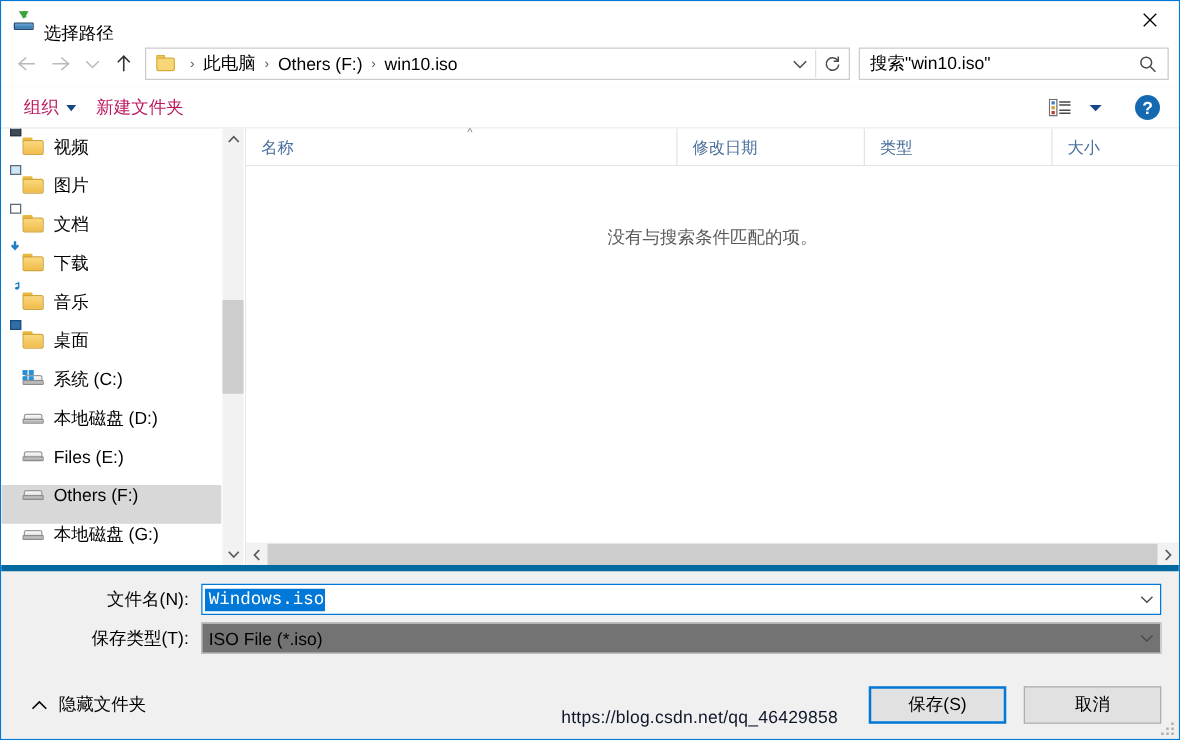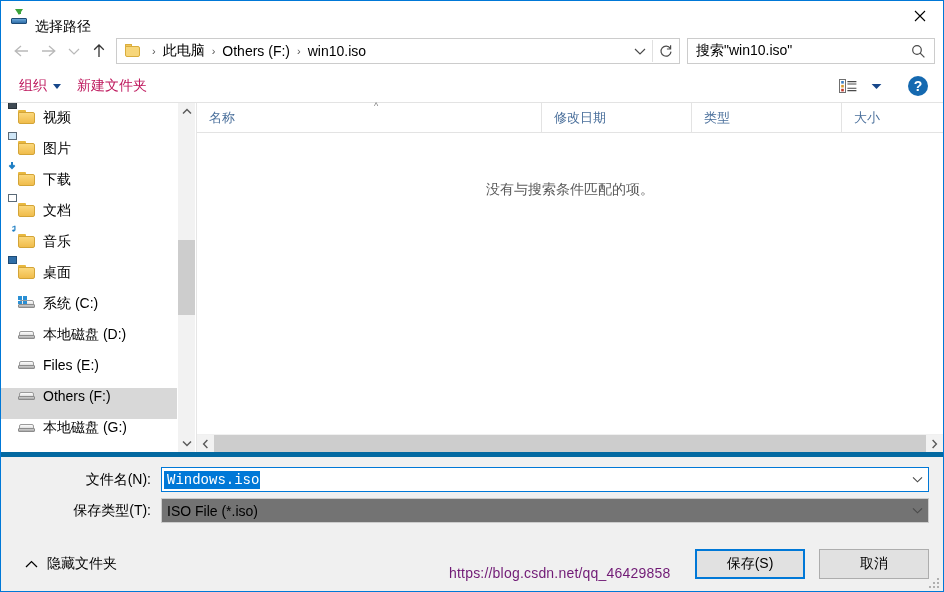--- a/index.html
+++ b/index.html
@@ -511,21 +511,21 @@
   }
   .btn.default {
     border: 2px solid #0078d7;
     background: #e1e1e1;
   }
   .watermark {
     position: absolute;
     left: 448px;
     bottom: 10px;
     font-size: 14px;
-    color: #701a75;
+    color: #0f172a;
     white-space: nowrap;
     pointer-events: none;
     letter-spacing: 0.2px;
     margin-top: 34px;
   }
   .grip {
     position: absolute;
     right: 4px; bottom: 3px;
     width: 12px; height: 12px;
   }
@@ -652,30 +652,30 @@
             </span>
           </div>
           <div class="tree-item">
             <span class="ti-wrap">
               <span class="tree-icon"><span class="folder"><span class="tab"></span><span class="body2"></span><span class="ov pic"></span></span></span>
               <span>图片</span>
             </span>
           </div>
           <div class="tree-item">
             <span class="ti-wrap">
+              <span class="tree-icon"><span class="folder"><span class="tab"></span><span class="body2"></span><span class="ov doc"></span></span></span>
+              <span>文档</span>
+            </span>
+          </div>
+          <div class="tree-item">
+            <span class="ti-wrap">
               <span class="tree-icon"><span class="folder"><span class="tab"></span><span class="body2"></span><svg class="ov dl" viewBox="0 0 10 10">
                     <path d="M5 1 L5 6 M2.4 4.2 L5 7 L7.6 4.2" stroke="#1f7fc4" stroke-width="2" fill="none"></path>
                   </svg></span></span>
               <span>下载</span>
-            </span>
-          </div>
-          <div class="tree-item">
-            <span class="ti-wrap">
-              <span class="tree-icon"><span class="folder"><span class="tab"></span><span class="body2"></span><span class="ov doc"></span></span></span>
-              <span>文档</span>
             </span>
           </div>
           <div class="tree-item">
             <span class="ti-wrap">
               <span class="tree-icon"><span class="folder"><span class="tab"></span><span class="body2"></span><svg class="ov music" viewBox="0 0 10 10">
                     <path d="M8 1 L8 7" stroke="#1f7fc4" stroke-width="1.5"></path>
                     <ellipse cx="6.3" cy="7" rx="1.8" ry="1.4" fill="#1f7fc4"></ellipse>
                     <path d="M8 1 L4.6 2.2 L4.6 3.4 L8 2.2 Z" fill="#1f7fc4"></path>
                   </svg></span></span>
               <span>音乐</span>

